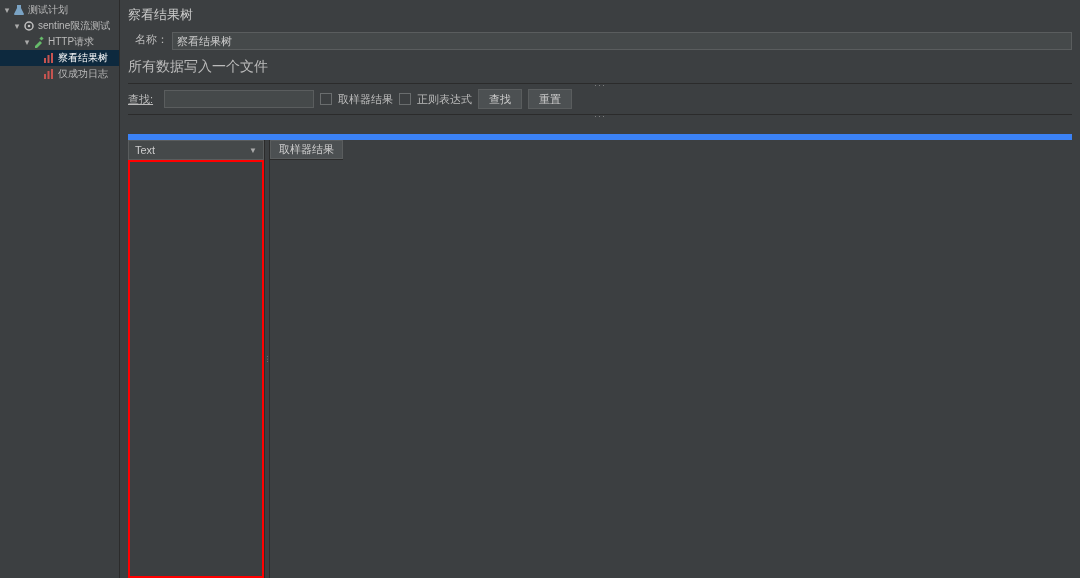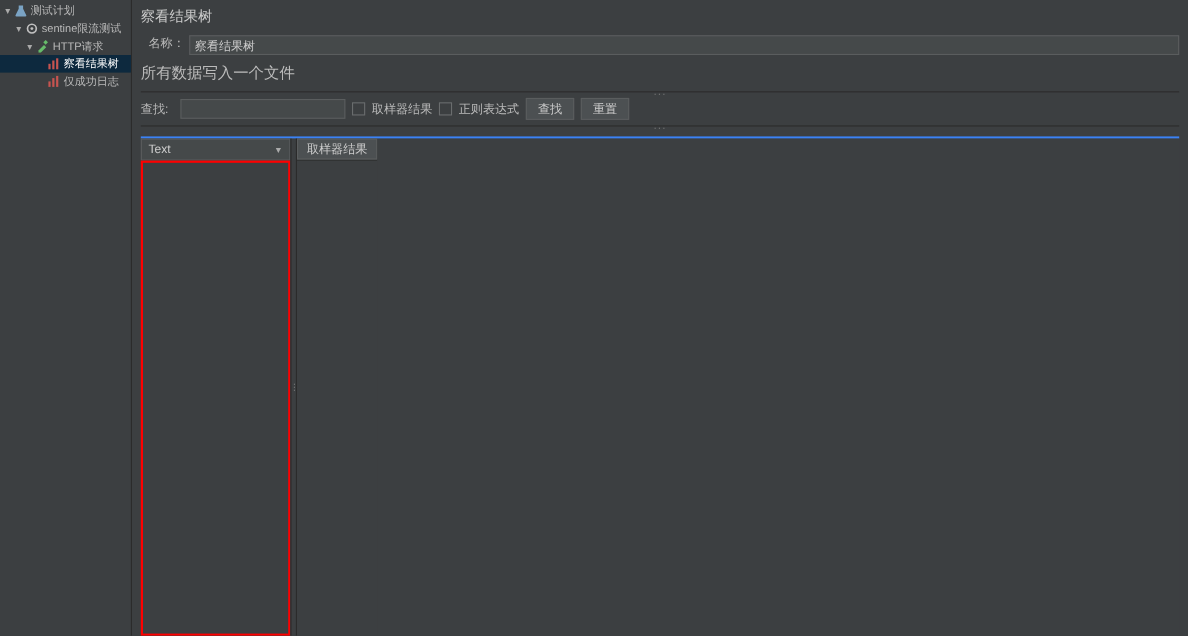--- a/index.html
+++ b/index.html
@@ -79,30 +79,30 @@
   .divider {
     height: 1px; background: #2b2b2b; margin: 3px 0;
     position: relative;
   }
   .divider .grip {
     position: absolute; left: 50%; top: -3px; transform: translateX(-50%);
     color: #888; font-size: 9px; letter-spacing: 1px;
   }
 
   .search-row { display: flex; align-items: center; gap: 6px; margin: 2px 0 2px 0; }
-  .search-row .s-label { width: 30px; }
+  .search-row .s-label { width: 30px; text-decoration: underline; }
   .search-input {
     width: 150px; height: 18px;
     background: #45494a; border: 1px solid #5a5d5e;
   }
 
   
   .result-area {
-    flex: 1; display: flex; margin-top: 6px;
-    border-top: 2px solid #3b82f6;
+    flex: 1; display: flex; margin-top: 16px;
+    border-top: 6px solid #3b82f6;
   }
   .result-left {
     width: 136px; flex: 0 0 136px;
     display: flex; flex-direction: column;
     position: relative;
   }
   .result-select {
     height: 20px; background: #45494a; border: 1px solid #5a5d5e;
     color: #cccccc; font-size: 11px;
     display: flex; align-items: center; justify-content: space-between;

